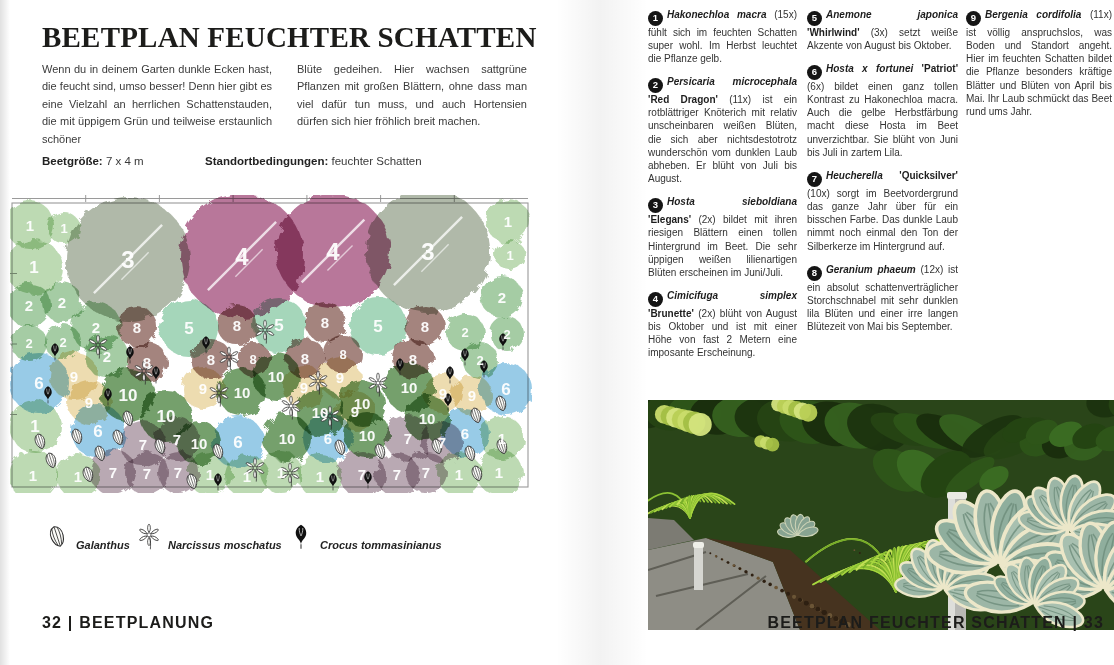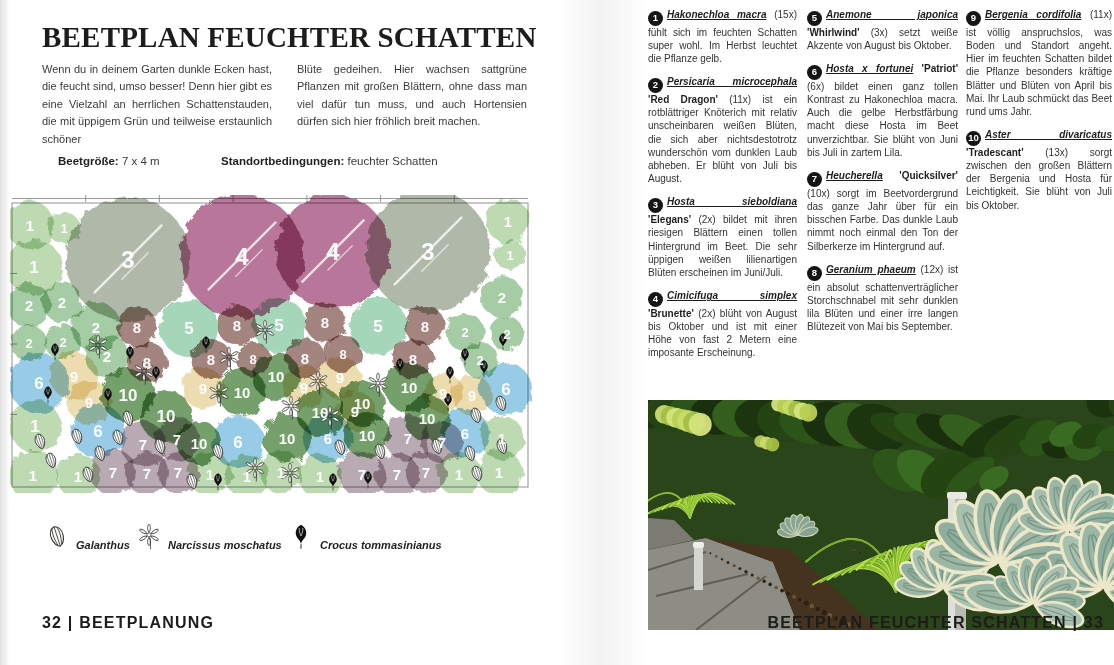--- a/index.html
+++ b/index.html
@@ -4,40 +4,40 @@
 <style>
   html,body{margin:0;padding:0;}
   body{width:1114px;height:665px;background:#ffffff;position:relative;overflow:hidden;
        font-family:"Liberation Sans","DejaVu Sans",sans-serif;color:#2b2b2b;}
   .abs{position:absolute;}
   
   .page-title{left:42px;top:2px;width:478px;font-size:29px;font-weight:900;
       letter-spacing:0.2px;color:#1c1c1a;white-space:nowrap;font-family:Liberation Serif, serif;}
   .intro-col{top:50px;width:230px;font-size:11px;line-height:1.58;text-align:justify;color:#3a3a3a;}
   #intro1{left:42px;} #intro2{left:283px;margin-left:14px;}
-  .meta-row{top:155px;left:58px;width:480px;font-size:11.5px;color:#3a3a3a;}
+  .meta-row{top:155px;left:42px;width:480px;font-size:11.5px;color:#3a3a3a;}
   .meta-label{font-weight:bold;color:#222;}
   .meta-site{position:absolute;left:163px;top:0;}
   .diagram-wrap{left:10px;top:195px;width:522px;height:298px;}
   .legend-row{top:515px;left:42px;width:480px;height:36px;}
   .legend-item{position:absolute;top:0;height:36px;display:flex;align-items:flex-end;gap:7px;}
   .legend-label{font-size:11px;font-weight:bold;font-style:italic;color:#222;}
   .footer{top:614px;font-size:16px;font-weight:bold;letter-spacing:1.2px;color:#1c1c1a;}
   #footer-left{left:42px;}
   #footer-right{right:10px;text-align:right;}
   
   .plant-col{top:8px;font-size:10px;line-height:1.32;text-align:justify;color:#333;}
   #pcol1{left:648px;width:149px;}
   #pcol2{left:807px;width:151px;}
   #pcol3{left:966px;width:146px;}
   .plant-item{margin:0 0 10px 0;}
   .badge{display:inline-flex;align-items:center;justify-content:center;width:15px;height:15px;
      border-radius:50%;background:#151515;color:#fff;font-size:9.5px;font-weight:bold;
      vertical-align:-3px;margin-right:4px;font-style:normal;}
-  .pname{font-weight:bold;font-style:italic;color:#1d1d1d;text-decoration:underline;}
+  .pname{font-weight:bold;font-style:italic;color:#1d1d1d;}
   .pcult{font-weight:bold;color:#1d1d1d;margin-top:32px;}
   .pcount{color:#333;}
   .photo-wrap{left:648px;top:400px;width:466px;height:230px;}
   
   .gutter{left:556px;top:0;width:92px;height:665px;
      background:linear-gradient(90deg,rgba(0,0,0,0) 0%,rgba(0,0,0,0.05) 48%,rgba(0,0,0,0) 100%);}
   .left-edge{left:0;top:0;width:10px;height:665px;
      background:linear-gradient(90deg,rgba(0,0,0,0.12),rgba(0,0,0,0));}
   svg text{font-family:"Liberation Sans","DejaVu Sans",sans-serif;}
 </style>
@@ -350,21 +350,20 @@
     <p class="plant-item"><span class="badge">4</span><span class="pname">Cimicifuga simplex</span> <span class="pcult">'Brunette'</span> <span class="pcount">(2x)</span> <span>blüht von August bis Oktober und ist mit einer Höhe von fast 2 Metern eine imposante Erscheinung.</span></p>
   </div>
 <div id="pcol2" class="abs plant-col">
     <p class="plant-item"><span class="badge">5</span><span class="pname">Anemone japonica</span> <span class="pcult">'Whirlwind'</span> <span class="pcount">(3x)</span> <span>setzt weiße Akzente von August bis Oktober.</span></p>
     <p class="plant-item"><span class="badge">6</span><span class="pname">Hosta x fortunei</span> <span class="pcult">'Patriot'</span> <span class="pcount">(6x)</span> <span>bildet einen ganz tollen Kontrast zu Hakonechloa macra. Auch die gelbe Herbstfärbung macht diese Hosta im Beet unverzichtbar. Sie blüht von Juni bis Juli in zartem Lila.</span></p>
     <p class="plant-item"><span class="badge">7</span><span class="pname">Heucherella</span> <span class="pcult">'Quicksilver'</span> <span class="pcount">(10x)</span> <span>sorgt im Beetvordergrund das ganze Jahr über für ein bisschen Farbe. Das dunkle Laub nimmt noch einmal den Ton der Silberkerze im Hintergrund auf.</span></p>
     <p class="plant-item"><span class="badge">8</span><span class="pname">Geranium phaeum</span> <span class="pcount">(12x)</span> <span>ist ein absolut schattenverträglicher Storchschnabel mit sehr dunklen lila Blüten und einer irre langen Blütezeit von Mai bis September.</span></p>
   </div>
 <div id="pcol3" class="abs plant-col">
     <p class="plant-item"><span class="badge">9</span><span class="pname">Bergenia cordifolia</span> <span class="pcount">(11x)</span> <span>ist völlig anspruchslos, was Boden und Standort angeht. Hier im feuchten Schatten bildet die Pflanze besonders kräftige Blätter und Blüten von April bis Mai. Ihr Laub schmückt das Beet rund ums Jahr.</span></p>
-    <p class="plant-item"><span class="badge">10</span><span class="pname">Aster divaricatus</span> <span class="pcult">'Tradescant'</span> <span class="pcount">(13x)</span> <span>sorgt zwischen den großen Blättern der Bergenia und Hosta für Leichtigkeit. Sie blüht von Juli bis Oktober.</span></p>
   </div>
 
 <div class="abs photo-wrap">
   <svg id="photo-svg" width="466" height="230" viewBox="0 0 466 230">
     <rect x="0" y="0" width="466" height="230" fill="#2a4519"></rect>
     <g id="ph-foliage">
         <ellipse cx="0" cy="9.509452160493828" rx="25.294924554183815" ry="18.701560356652948" transform="rotate(-5.359567901234566 0 9.509452160493828)" fill="#1c330f" opacity="0.96"></ellipse>
         <ellipse cx="23" cy="11.303626543209877" rx="25.932853223593966" ry="19.100265775034295" transform="rotate(-2.967335390946502 23 11.303626543209877)" fill="#254414" opacity="0.96"></ellipse>
         <ellipse cx="46" cy="13.097800925925926" rx="26.570781893004117" ry="19.49897119341564" transform="rotate(-0.5751028806584344 46 13.097800925925926)" fill="#2e5519" opacity="0.96"></ellipse>
         <ellipse cx="69" cy="14.891975308641975" rx="27.208710562414268" ry="19.89767661179698" transform="rotate(1.8171296296296298 69 14.891975308641975)" fill="#1a2e0d" opacity="0.96"></ellipse>

